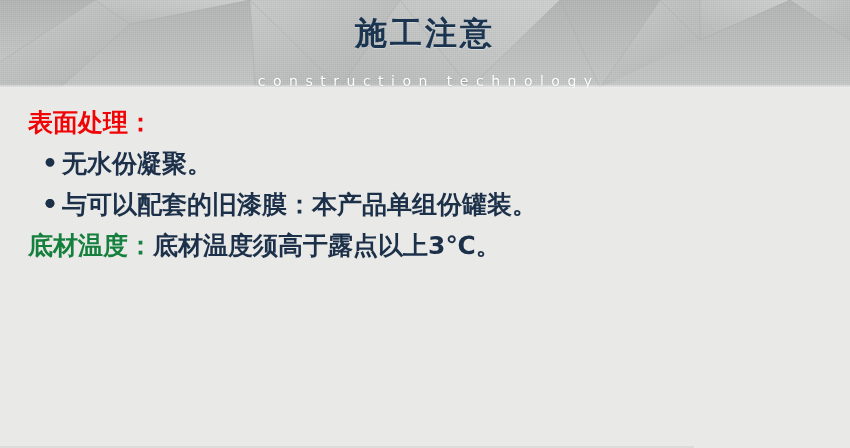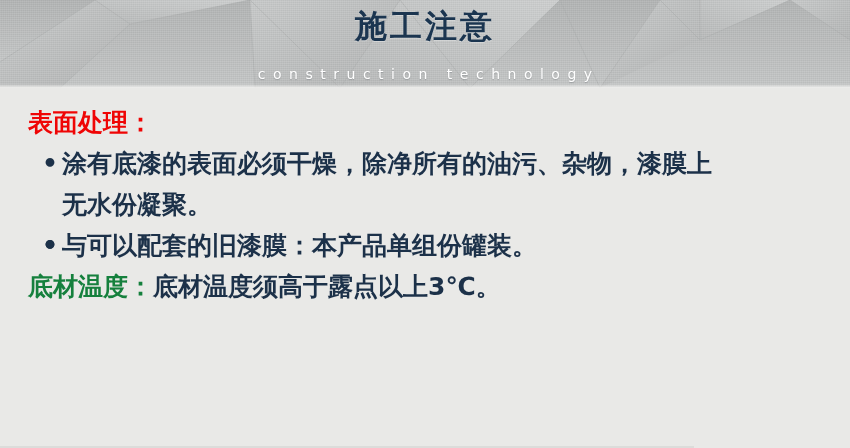--- a/index.html
+++ b/index.html
@@ -43,21 +43,21 @@
       repeating-linear-gradient(90deg, rgba(255,255,255,0.16) 0px, rgba(255,255,255,0.16) 1px, rgba(0,0,0,0.045) 1px, rgba(0,0,0,0.045) 2px);
     pointer-events: none;
   }
   .banner-text-wrap {
     position: absolute;
     inset: 0;
     display: flex;
     flex-direction: column;
     align-items: center;
     justify-content: flex-start;
-    padding-top: 9px;
+    padding-top: 16px;
     box-sizing: border-box;
   }
   .banner-title {
     font-family: "DejaVu Sans", "Liberation Sans", sans-serif;
     font-size: 32px;
     font-weight: 700;
     color: #1b3550;
     letter-spacing: 3px;
     line-height: 1.12;
     text-shadow: 0 1px 0 rgba(255,255,255,0.30);
@@ -207,21 +207,20 @@
     <div class="banner-bottom-edge"></div>
   </div>
 
   <div class="content">
 
     <div class="block">
       <div class="line heading-red">表面处理：</div>
 
       <div class="line bullet-line">
         <span class="bullet-dot">•</span>
-        <span>涂有底漆的表面必须干燥，除净所有的油污、杂物，漆膜上</span>
       </div>
       <div class="line bullet-cont">
         <span>无水份凝聚。</span>
       </div>
 
       <div class="line bullet-line">
         <span class="bullet-dot">•</span>
       </div>
 
       <div class="line bullet-line">

